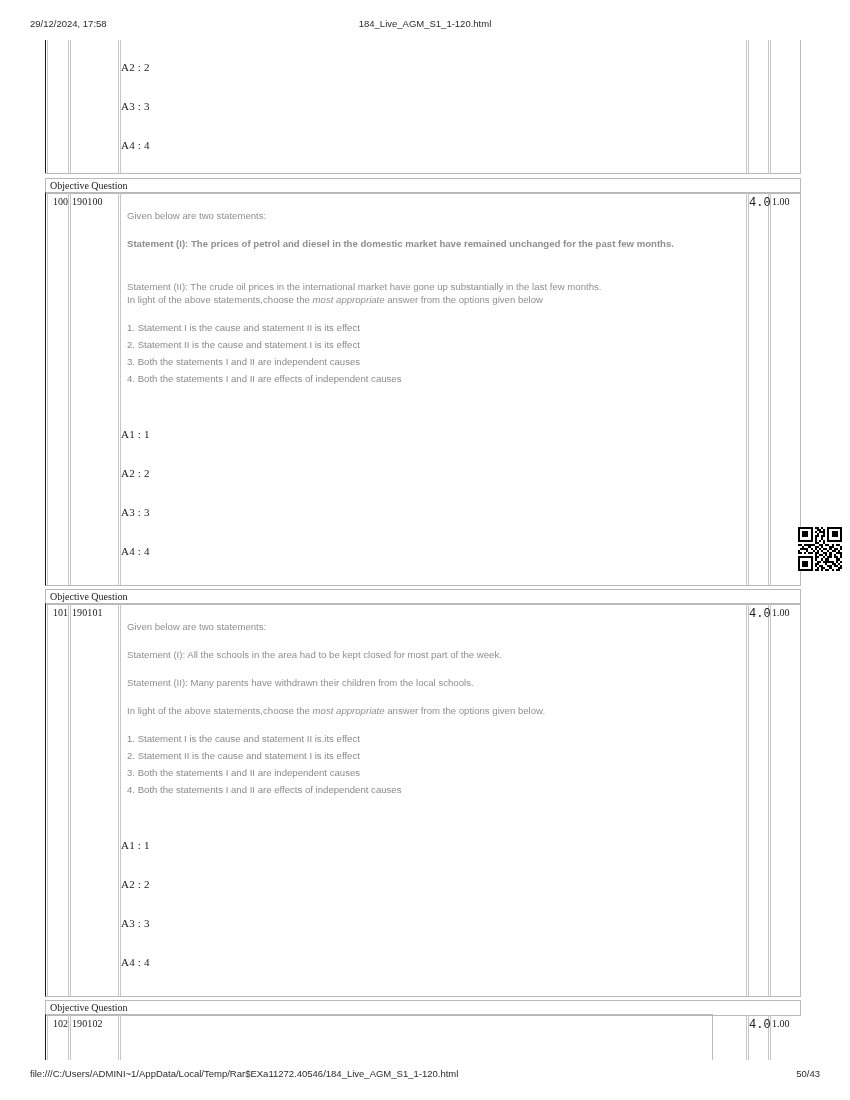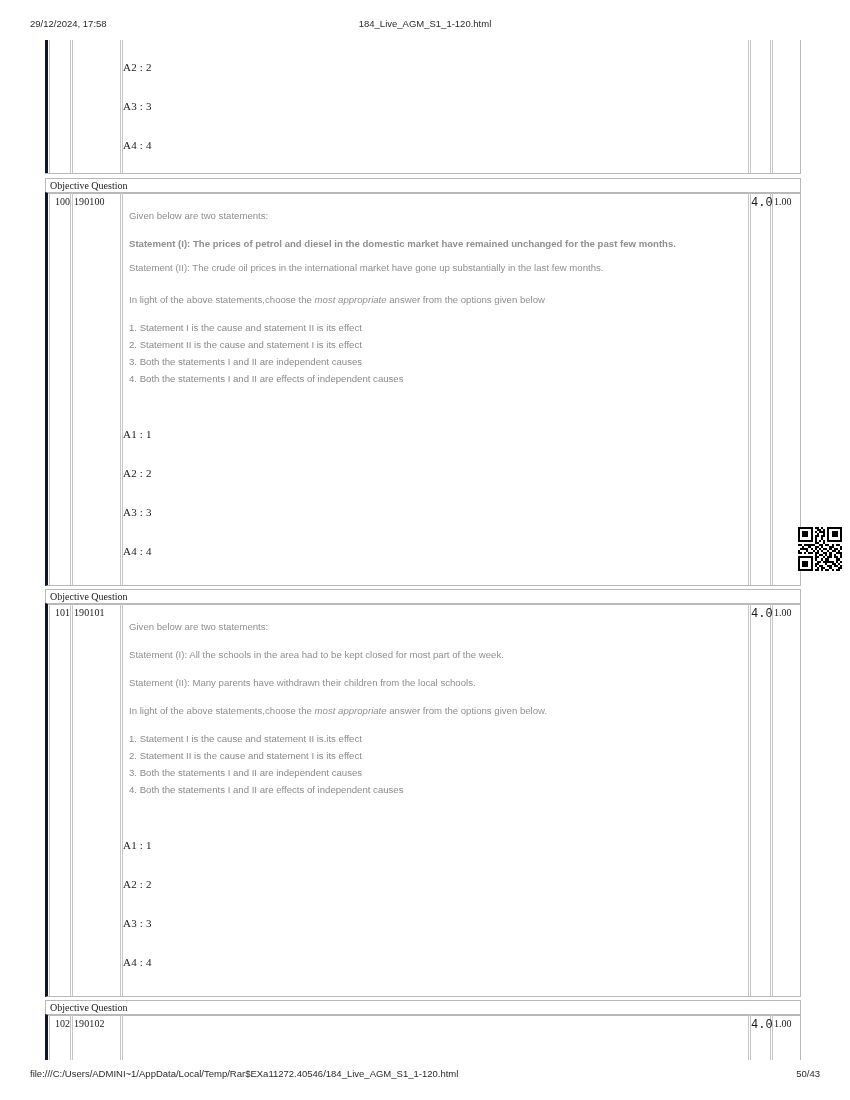--- a/index.html
+++ b/index.html
@@ -59,21 +59,21 @@
   }
   .print-footer .pf-right {
     position: absolute;
     right: 30px;
     top: 0;
     white-space: nowrap;
   }
 
   .qrow {
     position: relative;
-    border-left: 3px solid #0f172a;
+    border-left: 1px solid #0f172a;
     border-right: 1px solid #b9b9b9;
     box-sizing: border-box;
     width: 756px;
   }
 
   
   .col-rule {
     position: absolute;
     top: 0;
     bottom: 0;
@@ -232,21 +232,21 @@
   <div class="col-rule" style="left:724px;"></div>
 
   <div class="cell-sno">100</div>
   <div class="cell-qid">190100</div>
   <div class="cell-mark-pos">4.0</div>
   <div class="cell-mark-neg">1.00</div>
 
   <div class="qbody">
     <div class="qtext" style="top:17px;left:6px;">Given below are two statements:</div>
     <div class="qtext" style="top:45px;left:6px;font-weight:bold;">Statement (I): The prices of petrol and diesel in the domestic market have remained unchanged for the past few months.</div>
-    <div class="qtext" style="top:69px;left:6px;">Statement (II): The crude oil prices in the international market have gone up substantially in the last few months.</div>
+    <div class="qtext" style="top:88px;left:6px;">Statement (II): The crude oil prices in the international market have gone up substantially in the last few months.</div>
     <div class="qtext" style="top:101px;left:6px;">
       <span>In light of the above statements,choose the </span><em>most appropriate</em><span> answer from the options given below</span>
     </div>
     <div class="qtext opt" style="top:129px;left:6px;">1. Statement I is the cause and statement II is its effect</div>
     <div class="qtext opt" style="top:146px;left:6px;">2. Statement II is the cause and statement I is its effect</div>
     <div class="qtext opt" style="top:163px;left:6px;">3. Both the statements I and II are independent causes</div>
     <div class="qtext opt" style="top:180px;left:6px;">4. Both the statements I and II are effects of independent causes</div>
 
     <div class="ans" style="top:235px;left:0;">A1 : 1</div>
     <div class="ans" style="top:274px;left:0;">A2 : 2</div>
@@ -291,21 +291,21 @@
     <div class="ans" style="top:274px;left:0;">A2 : 2</div>
     <div class="ans" style="top:313px;left:0;">A3 : 3</div>
     <div class="ans" style="top:352px;left:0;">A4 : 4</div>
   </div>
 </div>
 
 <div class="section-row" style="top:1000px;">
   <span class="sec-label">Objective Question</span>
 </div>
 
-<div class="qrow" style="position:absolute;left:45px;top:1014px;width:756px;height:46px;border-top:1px solid #b9b9b9;">
+<div class="qrow" style="position:absolute;left:45px;top:1014px;width:668px;height:46px;border-top:1px solid #b9b9b9;">
   <div class="col-rule" style="left:1px;"></div>
   <div class="col-rule" style="left:22px;"></div>
   <div class="col-rule" style="left:24px;"></div>
   <div class="col-rule" style="left:72px;"></div>
   <div class="col-rule" style="left:74px;"></div>
   <div class="col-rule" style="left:700px;"></div>
   <div class="col-rule" style="left:702px;"></div>
   <div class="col-rule" style="left:722px;"></div>
   <div class="col-rule" style="left:724px;"></div>
 

